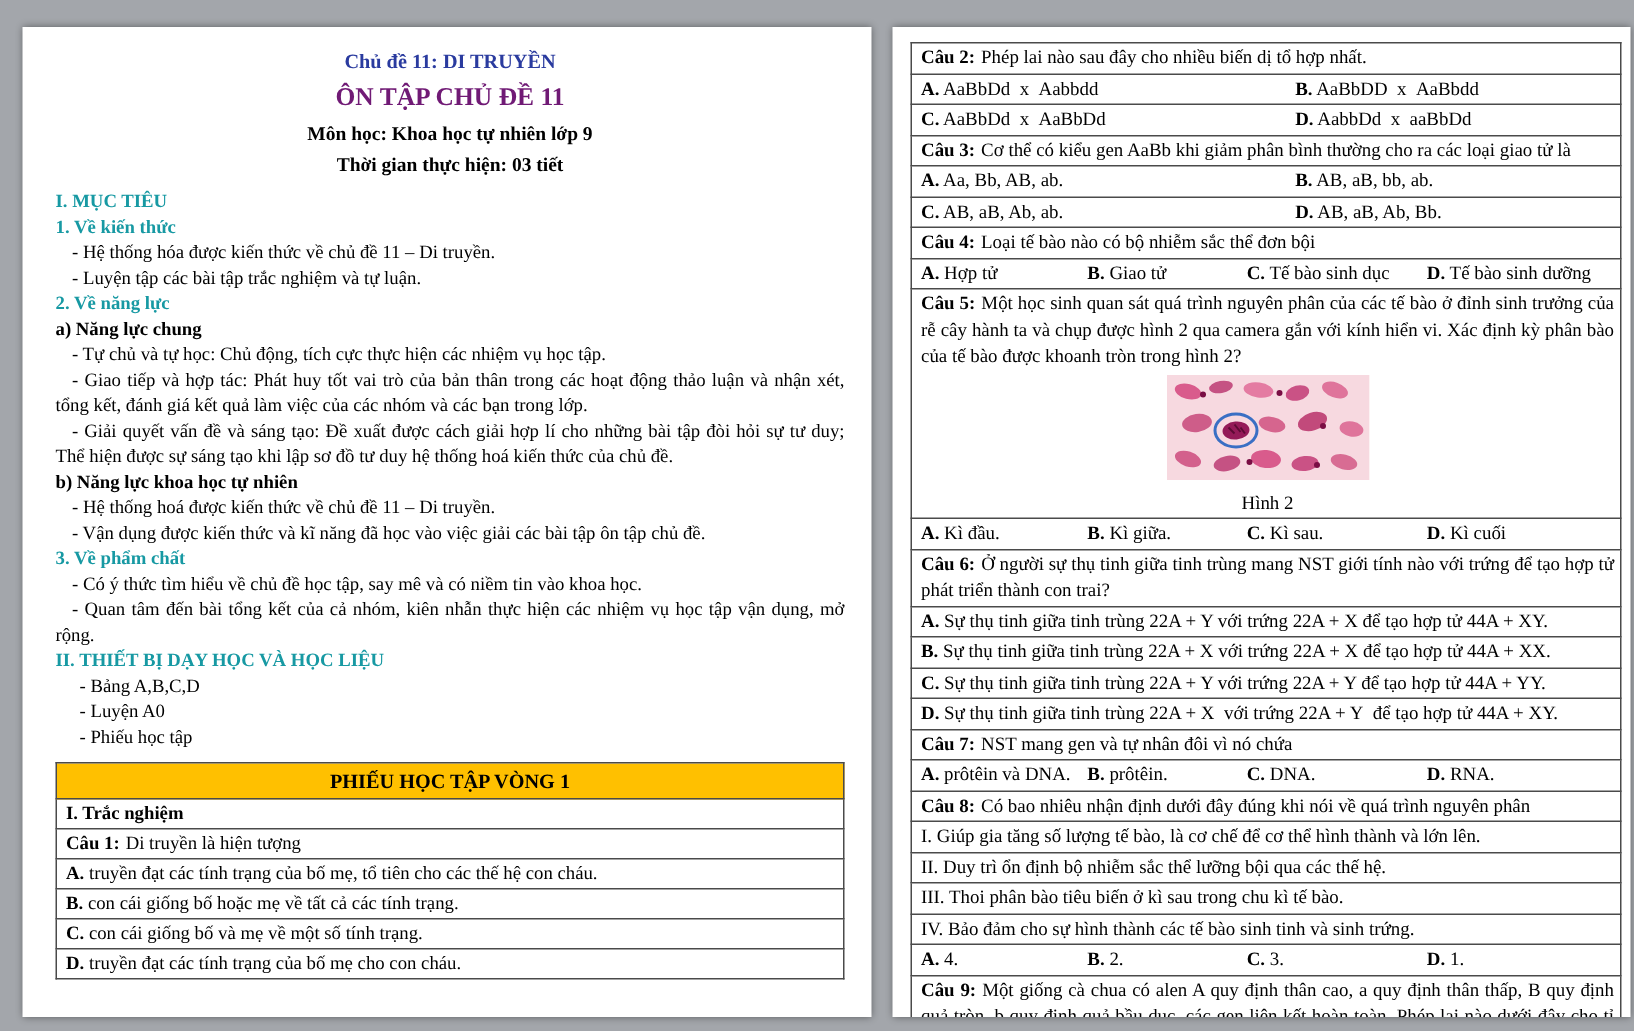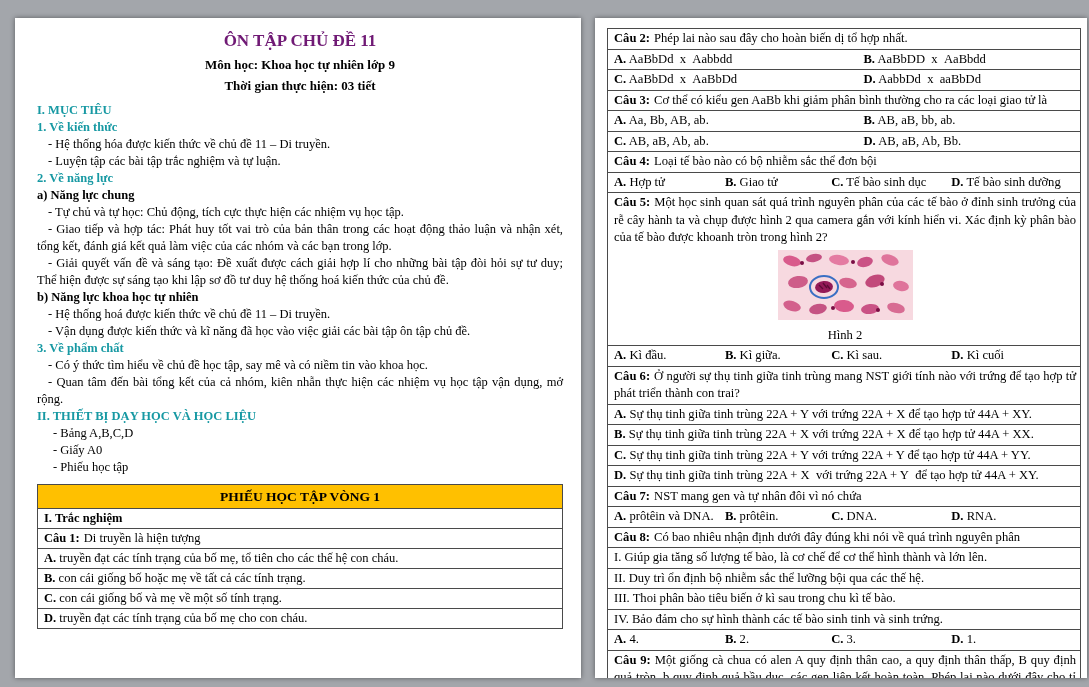--- a/index.html
+++ b/index.html
@@ -53,20 +53,21 @@
 
   
   .img-cell { text-align:center; }
   .fig-wrap { display:inline-block; margin:3px 0 0 0; line-height:0; }
   .caption { text-align:center; line-height:17px; margin-top:2px; }
 </style>
 </head>
 <body>
 
 <div class="page page-left">
+  <div class="t-center t-topic">Chủ đề 11: DI TRUYỀN</div>
   <div class="t-center t-main">ÔN TẬP CHỦ ĐỀ 11</div>
   <div class="t-center t-sub">Môn học: Khoa học tự nhiên lớp 9</div>
   <div class="t-center t-sub t-time">Thời gian thực hiện: 03 tiết</div>
 
   <div class="h-teal">I. MỤC TIÊU</div>
   <div class="h-teal">1. Về kiến thức</div>
   <p class="para">- Hệ thống hóa được kiến thức về chủ đề 11 – Di truyền.</p>
   <p class="para">- Luyện tập các bài tập trắc nghiệm và tự luận.</p>
 
   <div class="h-teal">2. Về năng lực</div>
@@ -78,21 +79,21 @@
   <div class="sub-head">b) Năng lực khoa học tự nhiên</div>
   <p class="para">- Hệ thống hoá được kiến thức về chủ đề 11 – Di truyền.</p>
   <p class="para">- Vận dụng được kiến thức và kĩ năng đã học vào việc giải các bài tập ôn tập chủ đề.</p>
 
   <div class="h-teal">3. Về phẩm chất</div>
   <p class="para">- Có ý thức tìm hiểu về chủ đề học tập, say mê và có niềm tin vào khoa học.</p>
   <p class="para">- Quan tâm đến bài tổng kết của cả nhóm, kiên nhẫn thực hiện các nhiệm vụ học tập vận dụng, mở rộng.</p>
 
   <div class="h-teal">II. THIẾT BỊ DẠY HỌC VÀ HỌC LIỆU</div>
   <p class="para list-line">- Bảng A,B,C,D</p>
-  <p class="para list-line">- Giấy A0</p>
+  <p class="para list-line">- Luyện A0</p>
   <p class="para list-line">- Phiếu học tập</p>
 
   <table class="sheet-table">
     <tbody>
         <tr>
           <td class="sheet-head">PHIẾU HỌC TẬP VÒNG 1</td>
         </tr>
     <tr>
           <td class="bold">I. Trắc nghiệm</td>
         </tr>
@@ -113,21 +114,21 @@
         </tr>
   </tbody>
     </table>
 </div>
 
 <div class="page page-right">
   <table class="q-table">
 
     <tbody>
         <tr>
-          <td class="q-title"><span class="q-label">Câu 2:</span><span>Phép lai nào sau đây cho hoàn biến dị tổ hợp nhất.</span></td>
+          <td class="q-title"><span class="q-label">Câu 2:</span><span>Phép lai nào sau đây cho nhiều biến dị tổ hợp nhất.</span></td>
         </tr>
     <tr>
           <td>
             <div class="row2">
               <span class="opt">A. AaBbDd&nbsp;&nbsp;x&nbsp;&nbsp;Aabbdd</span>
               <span class="opt">B. AaBbDD&nbsp;&nbsp;x&nbsp;&nbsp;AaBbdd</span>
             </div>
           </td>
         </tr>
     <tr>

